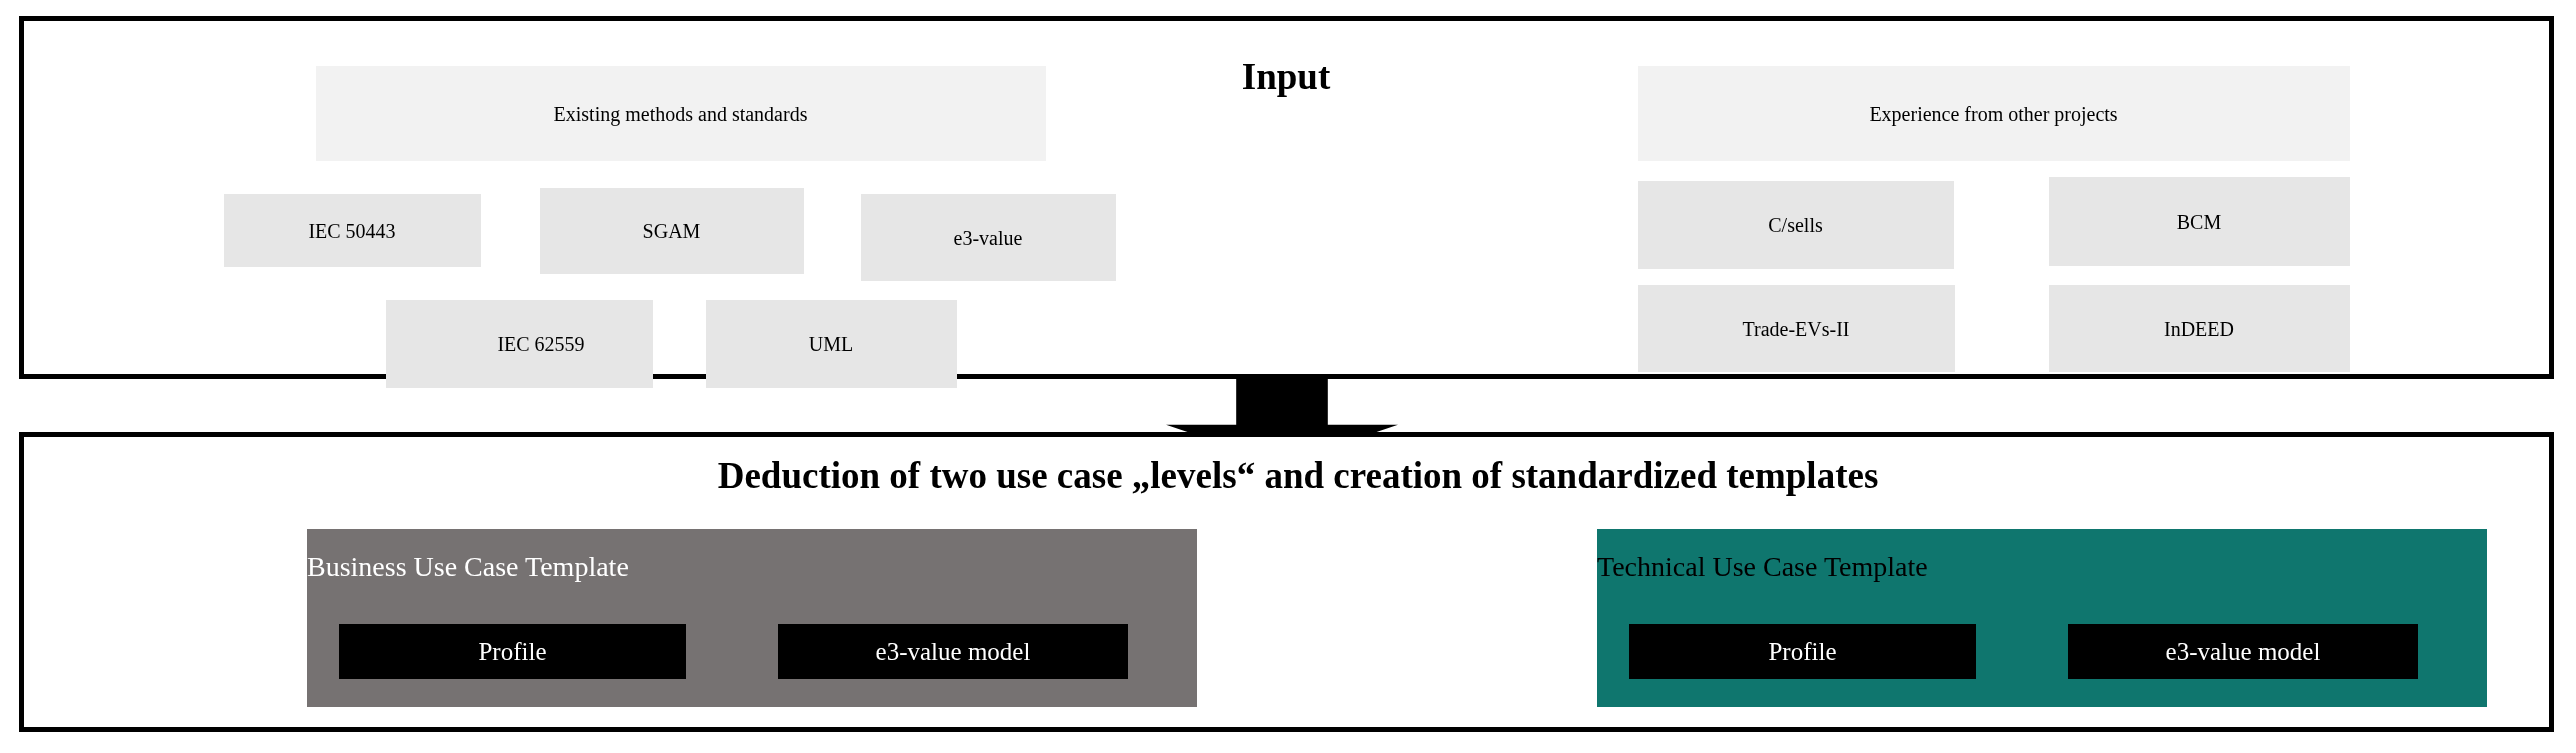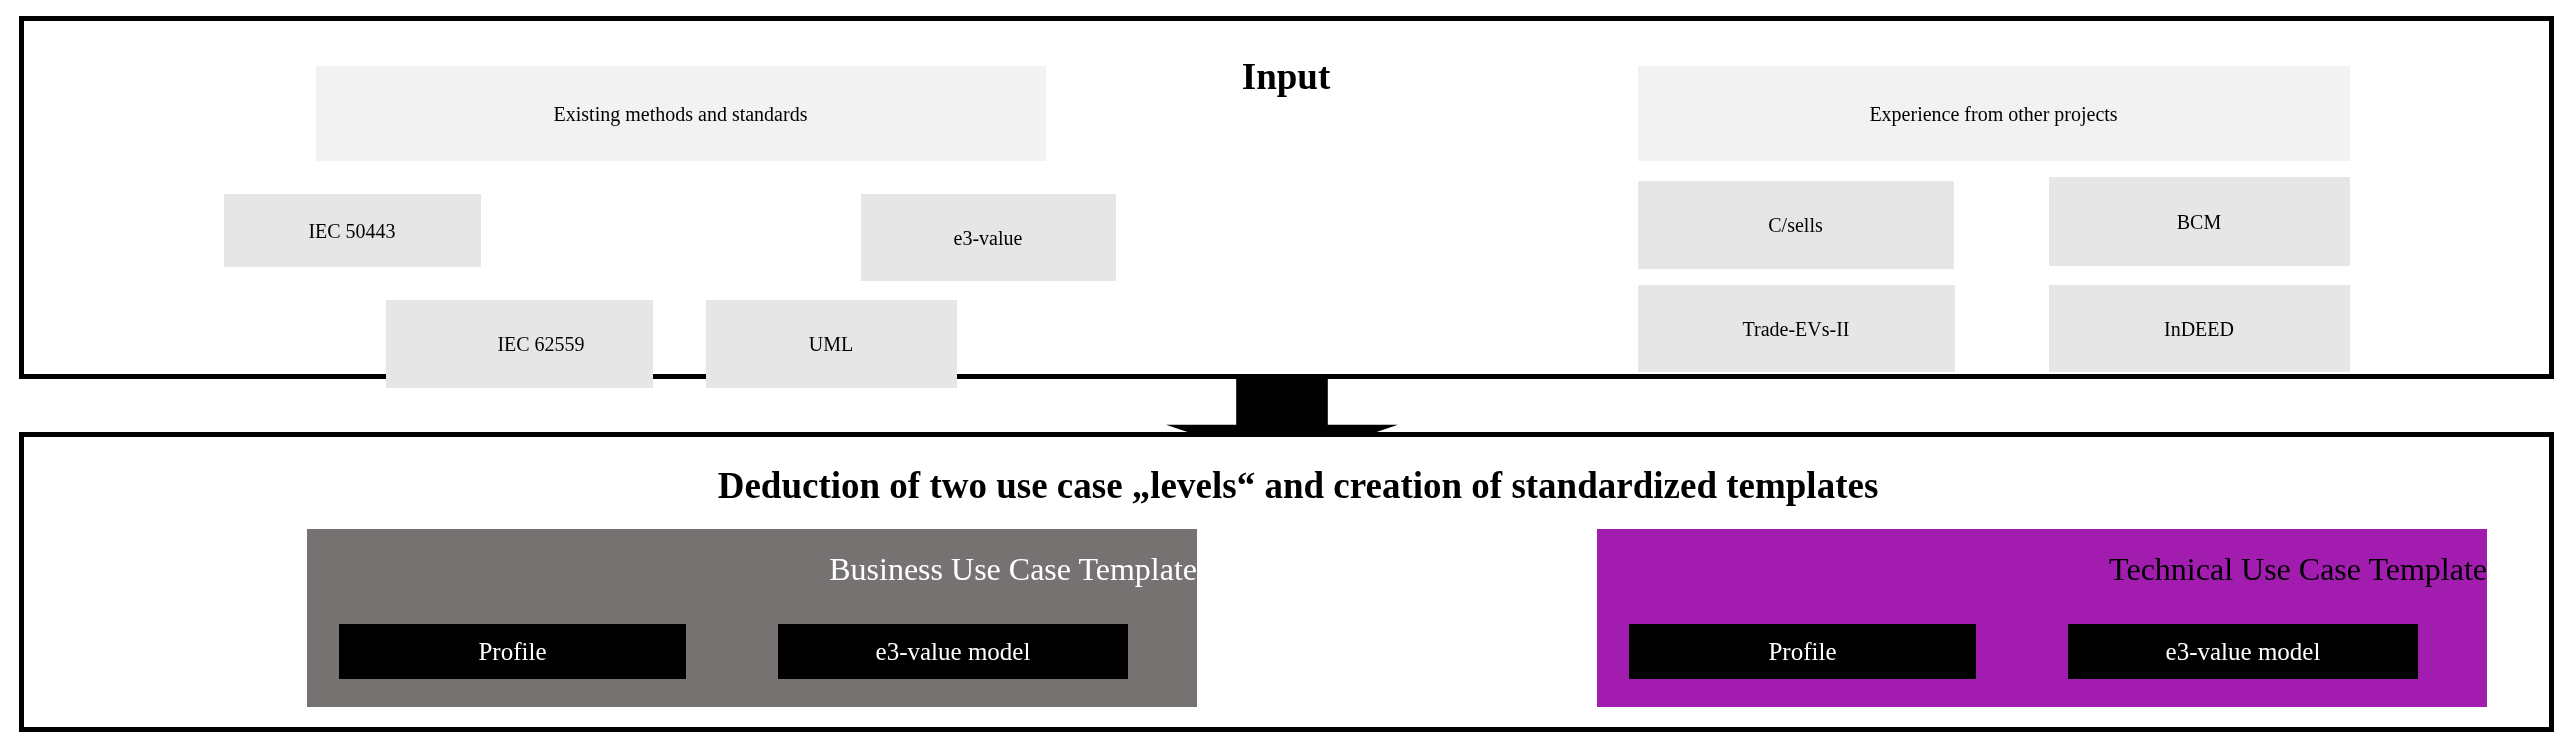--- a/index.html
+++ b/index.html
@@ -37,21 +37,21 @@
     line-height: 1;
   }
   #input-title {
     left: 0; right: 0;
     top: 37px;
     text-align: center;
     font-size: 37px;
   }
   #output-title {
     left: 0; right: 0;
-    top: 467px;
+    top: 457px;
     text-align: center;
     font-size: 37px;
     padding-left: 20px;
   }
 
   
   .chip {
     position: absolute;
     display: flex;
     align-items: center;
@@ -89,28 +89,28 @@
     width: 232px;
     height: 89px;
   }
 
   
   .template-panel {
     position: absolute;
     box-sizing: border-box;
   }
   #panel-business  { left: 307px;  top: 529px; width: 890px; height: 178px; background: #767272; }
-  #panel-technical { left: 1597px; top: 529px; width: 890px; height: 178px; background: #a21caf; }
+  #panel-technical { left: 1597px; top: 529px; width: 890px; height: 178px; background: #0f766e; }
 
   .panel-title {
     position: absolute;
     left: 0; right: 0;
     top: 22.6px;
-    text-align: right;
-    font-size: 32px;
+    text-align: left;
+    font-size: 28px;
     line-height: 1.1;
     white-space: nowrap;
   }
   #panel-business .panel-title  { color: #ffffff; }
   #panel-technical .panel-title { color: #000000; }
 
   .sub-chip {
     position: absolute;
     display: flex;
     align-items: center;
@@ -131,20 +131,21 @@
 <div id="canvas">
 
   <div id="input-section" class="section-box">
 
     <div id="input-title" class="section-title">Input</div>
 
     <div id="chip-existing" class="chip chip-header">Existing methods and standards</div>
 
     <div id="chip-iec62913" class="chip chip-item">IEC 50443</div>
 
+    <div id="chip-sgam" class="chip chip-item">SGAM</div>
 
     <div id="chip-e3value" class="chip chip-item">e3-value</div>
 
     <div id="chip-iec62559" class="chip chip-item">IEC 62559</div>
 
     <div id="chip-uml" class="chip chip-item">UML</div>
 
     <div id="chip-experience" class="chip chip-header">Experience from other projects</div>
 
     <div id="chip-csells" class="chip chip-item">C/sells</div>

